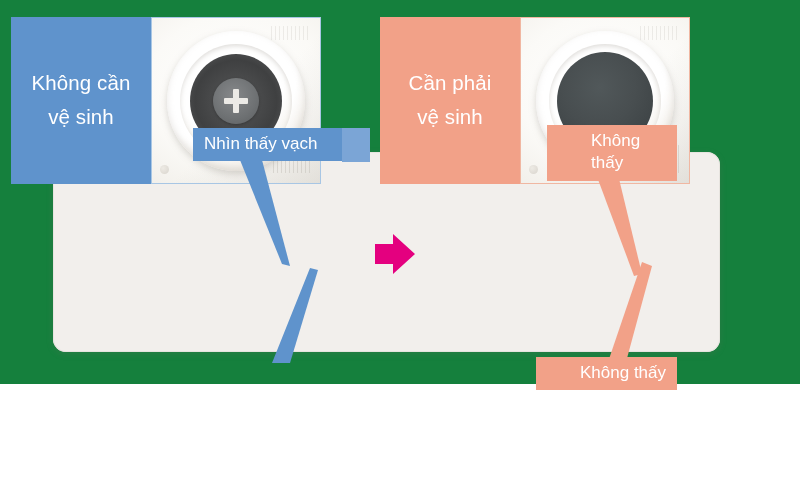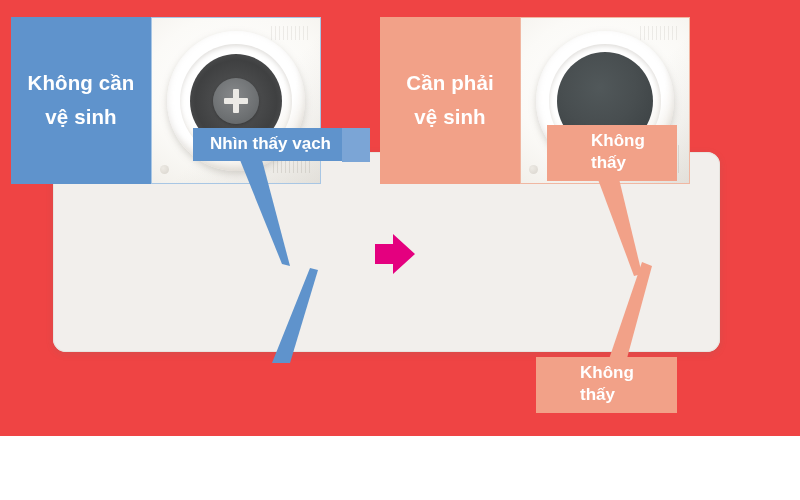--- a/index.html
+++ b/index.html
@@ -11,23 +11,22 @@
   body {
     width: 800px;
     height: 500px;
     font-family: "Liberation Sans", sans-serif;
     overflow: hidden;
   }
 
   #stage {
     position: relative;
     width: 800px;
-    height: 436px;
-    background: #ef4444;
-    font-weight: bold;
+    height: 384px;
+    background: #15803d;
   }
 
   
   .card {
     position: absolute;
     left: 53px;
     top: 152px;
     width: 667px;
     height: 200px;
     background: #f2efec;
@@ -214,21 +213,21 @@
   
   .callout {
     position: absolute;
     color: #ffffff;
     font-size: 17px;
     line-height: 1.32;
     padding: 5px 11px 6px 11px;
     box-sizing: border-box;
     white-space: pre-line;
   }
-  .callout.blue   { background: #5f93cc; text-align: right; }
+  .callout.blue   { background: #5f93cc; }
   .callout.salmon { background: #f2a188; padding-left: 44px; }
 
   #callout-see-mark   { left: 193px; top: 128px; width: 149px; }
   #callout-see-mark-tab {
     position: absolute;
     left: 342px;
     top: 128px;
     width: 28px;
     height: 34px;
     background: #7ba5d6;

